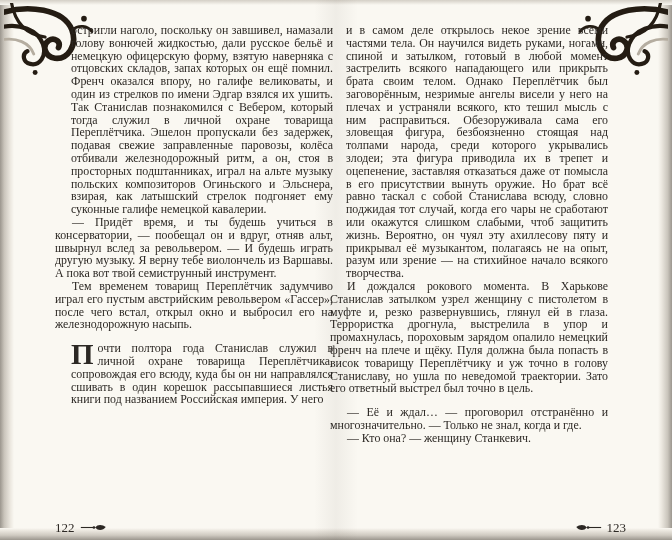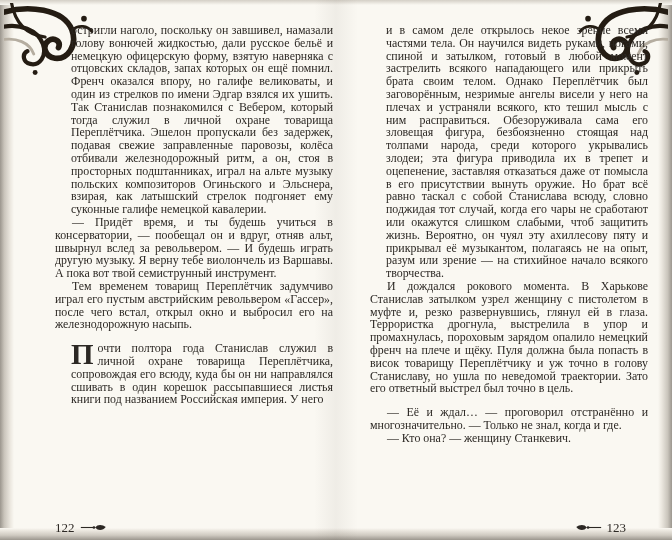--- a/index.html
+++ b/index.html
@@ -50,21 +50,21 @@
   .text {
     position: absolute; top: 24px;
     width: 278px; height: 500px;
     overflow: hidden;
     font-size: 11.9px; line-height: 12.8px;
     text-align: justify;
     color: #2c2824;
     hyphens: auto; -webkit-hyphens: auto;
   }
   .text-left  { left: 55px; }
-  .text-right { left: 370px; }
+  .text-right { left: 330px; }
   .text p { margin: 0; text-indent: 17px; }
   .text p.cont, .text p.section-start { text-indent: 0; margin-left: 16px; }
   .break { height: 11px; }
   .dropcap {
     float: left;
     font-size: 29px; line-height: 23px;
     font-weight: bold;
     padding: 1px 4px 0 0;
     color: #2c2824;
   }

